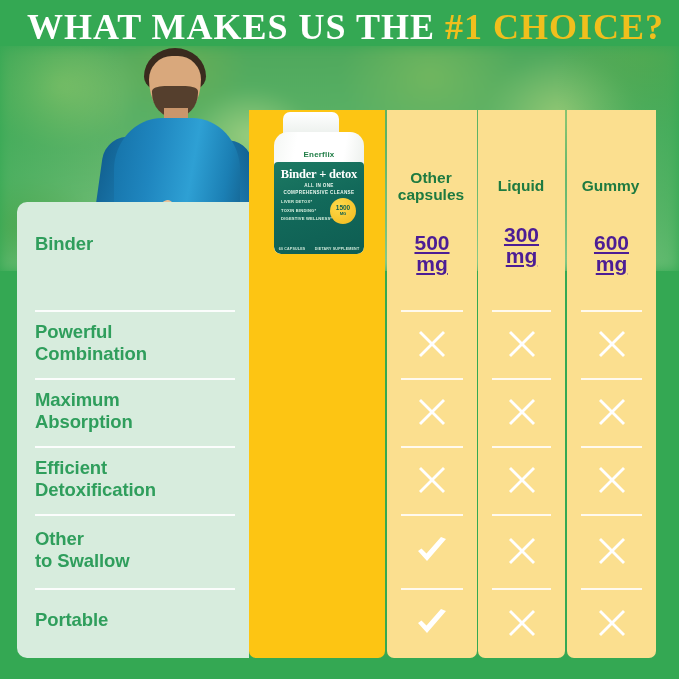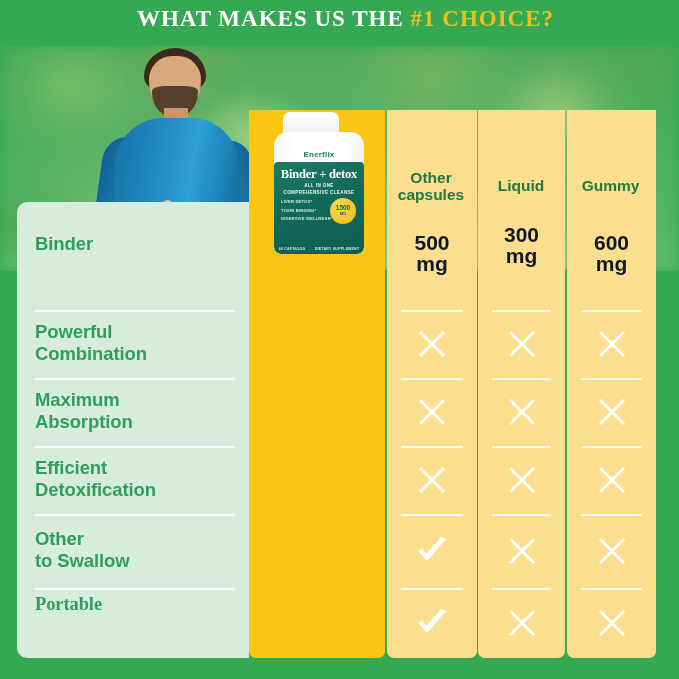--- a/index.html
+++ b/index.html
@@ -88,21 +88,21 @@
     background:#e8c199; border-radius:7px;
     transform:rotate(-10deg);
   }
 
   
   .headline{
     position:absolute; left:0; top:6px; width:679px;
     text-align:center;
     font-family:"Liberation Serif", serif;
     font-weight:700;
-    font-size:23px;
+    font-size:36px;
     letter-spacing:1px;
     color:#ffffff;
     white-space:nowrap;
     padding-left:12px;
   }
   .headline .gold{ color:#f0bf1d; }
 
   
   .bottle{ position:absolute; }
   .bottle .cap{
@@ -218,24 +218,25 @@
 
   .divider{
     position:absolute; height:1.5px;
     background:rgba(255,255,255,.85);
   }
   .divider.on-mint{ background:#ffffff; opacity:.9; }
 
   .dose{
     position:absolute;
     text-align:center;
-    color:#0f172a;
+    color:#4c1d95;
     font-size:21px;
     font-weight:700;
     line-height:1.02;
+    text-decoration:underline;
   }
   .dose.big{ font-size:25px; }
 
   .mark{
     position:absolute;
     display:flex; align-items:center; justify-content:center;
   }
   .mark svg{ display:block; }
 
   
@@ -466,21 +467,21 @@
             <path d="M4 2 L28 26 L26 28 L2 4 Z" fill="#ffffff"></path>
             <path d="M26 2 L28 4 L4 28 L2 26 Z" fill="#ffffff"></path>
           </svg>
         </div>
         <div class="mark" style="left: 550px; width: 89px; top: 332px; height: 34px;">
           <svg width="30" height="30" viewBox="0 0 30 30">
             <path d="M4 2 L28 26 L26 28 L2 4 Z" fill="#ffffff"></path>
             <path d="M26 2 L28 4 L4 28 L2 26 Z" fill="#ffffff"></path>
           </svg>
         </div>
-        <div class="feat-label" style="top: 391px; font-family: Liberation Serif, serif;">
+        <div class="feat-label" style="top: 407px;">
           <div>Portable</div>
         </div>
         <div class="divider on-mint" style="left: 18px; width: 200px; top: 386px;"></div>
         <div class="divider" style="left: 246px; width: 108px; top: 386px;"></div>
         <div class="divider" style="left: 384px; width: 62px; top: 386px;"></div>
         <div class="divider" style="left: 475px; width: 59px; top: 386px;"></div>
         <div class="divider" style="left: 564px; width: 61px; top: 386px;"></div>
         <div class="mark" style="left: 232px; width: 136px; top: 404px; height: 34px;">
           <svg width="34" height="30" viewBox="0 0 34 30">
             <path d="M3 15 L12 25 L31 3 L26 1 L11.5 17.5 L6.5 12.5 Z" fill="#ffffff"></path>

